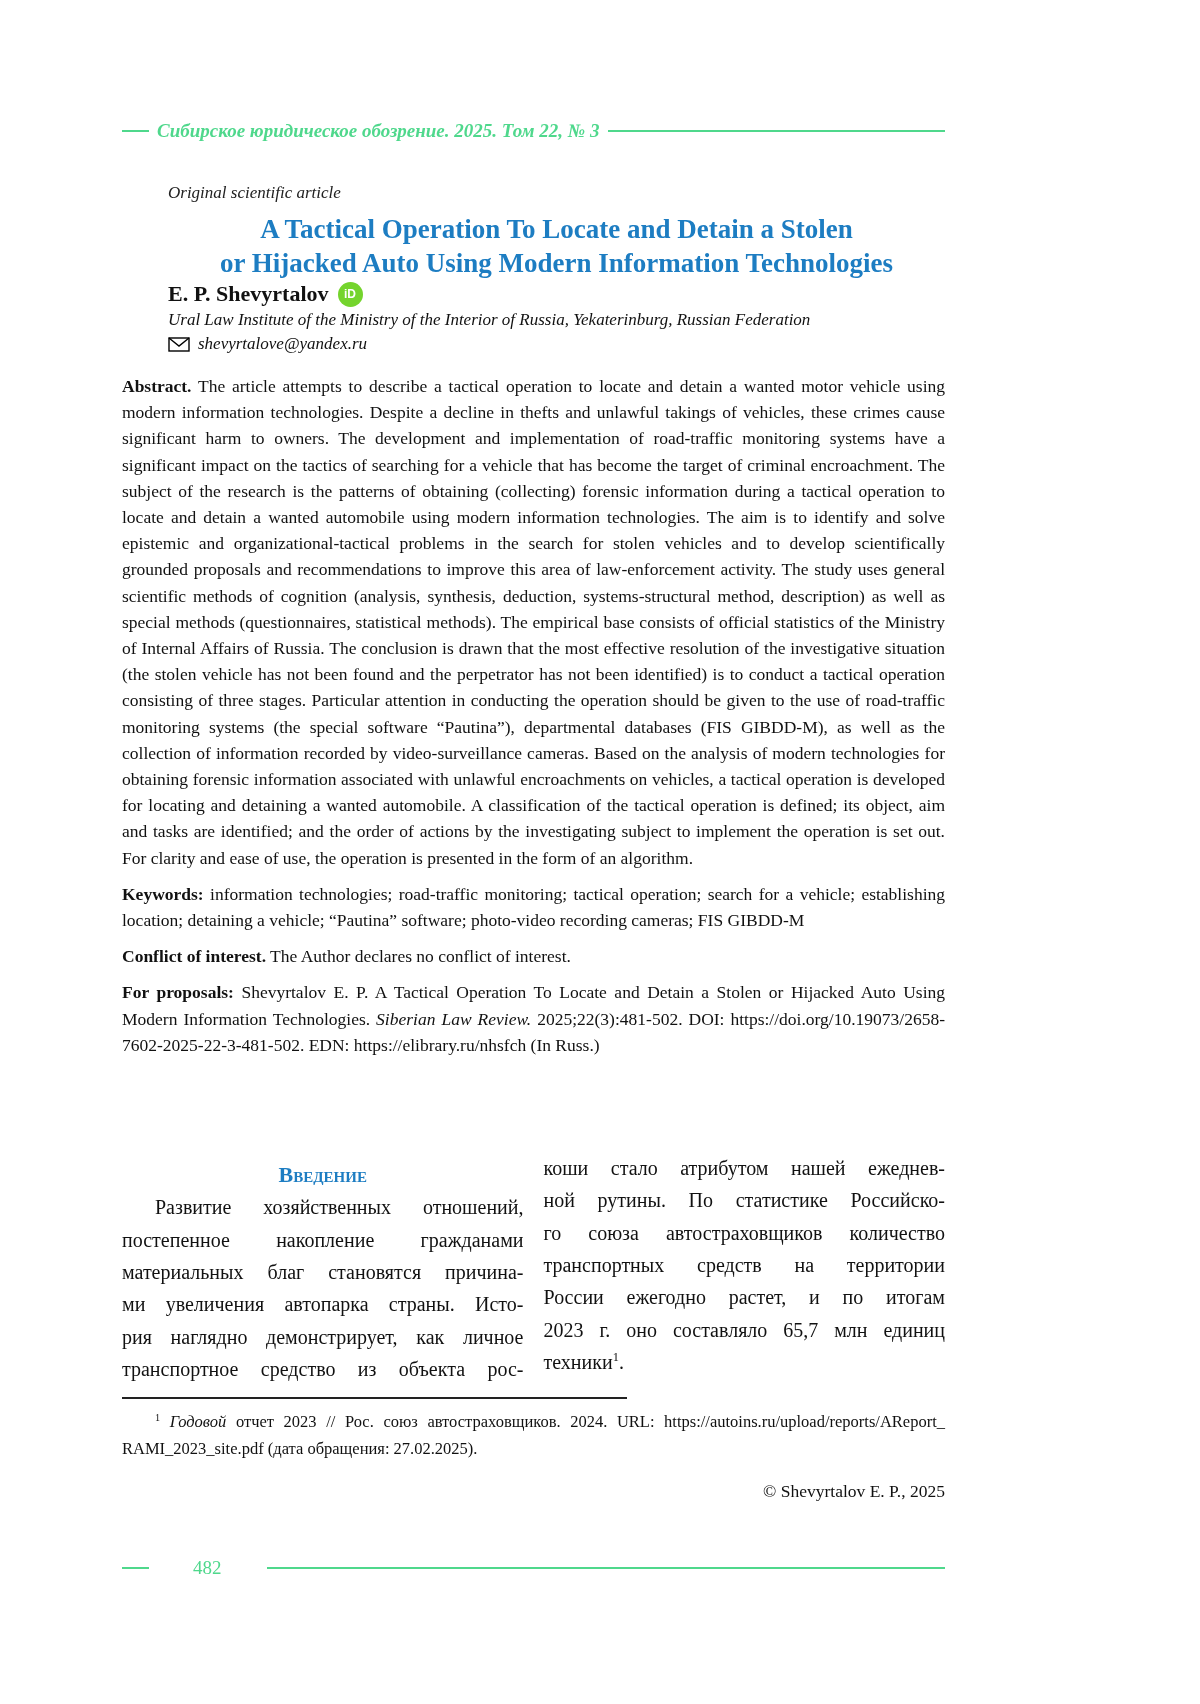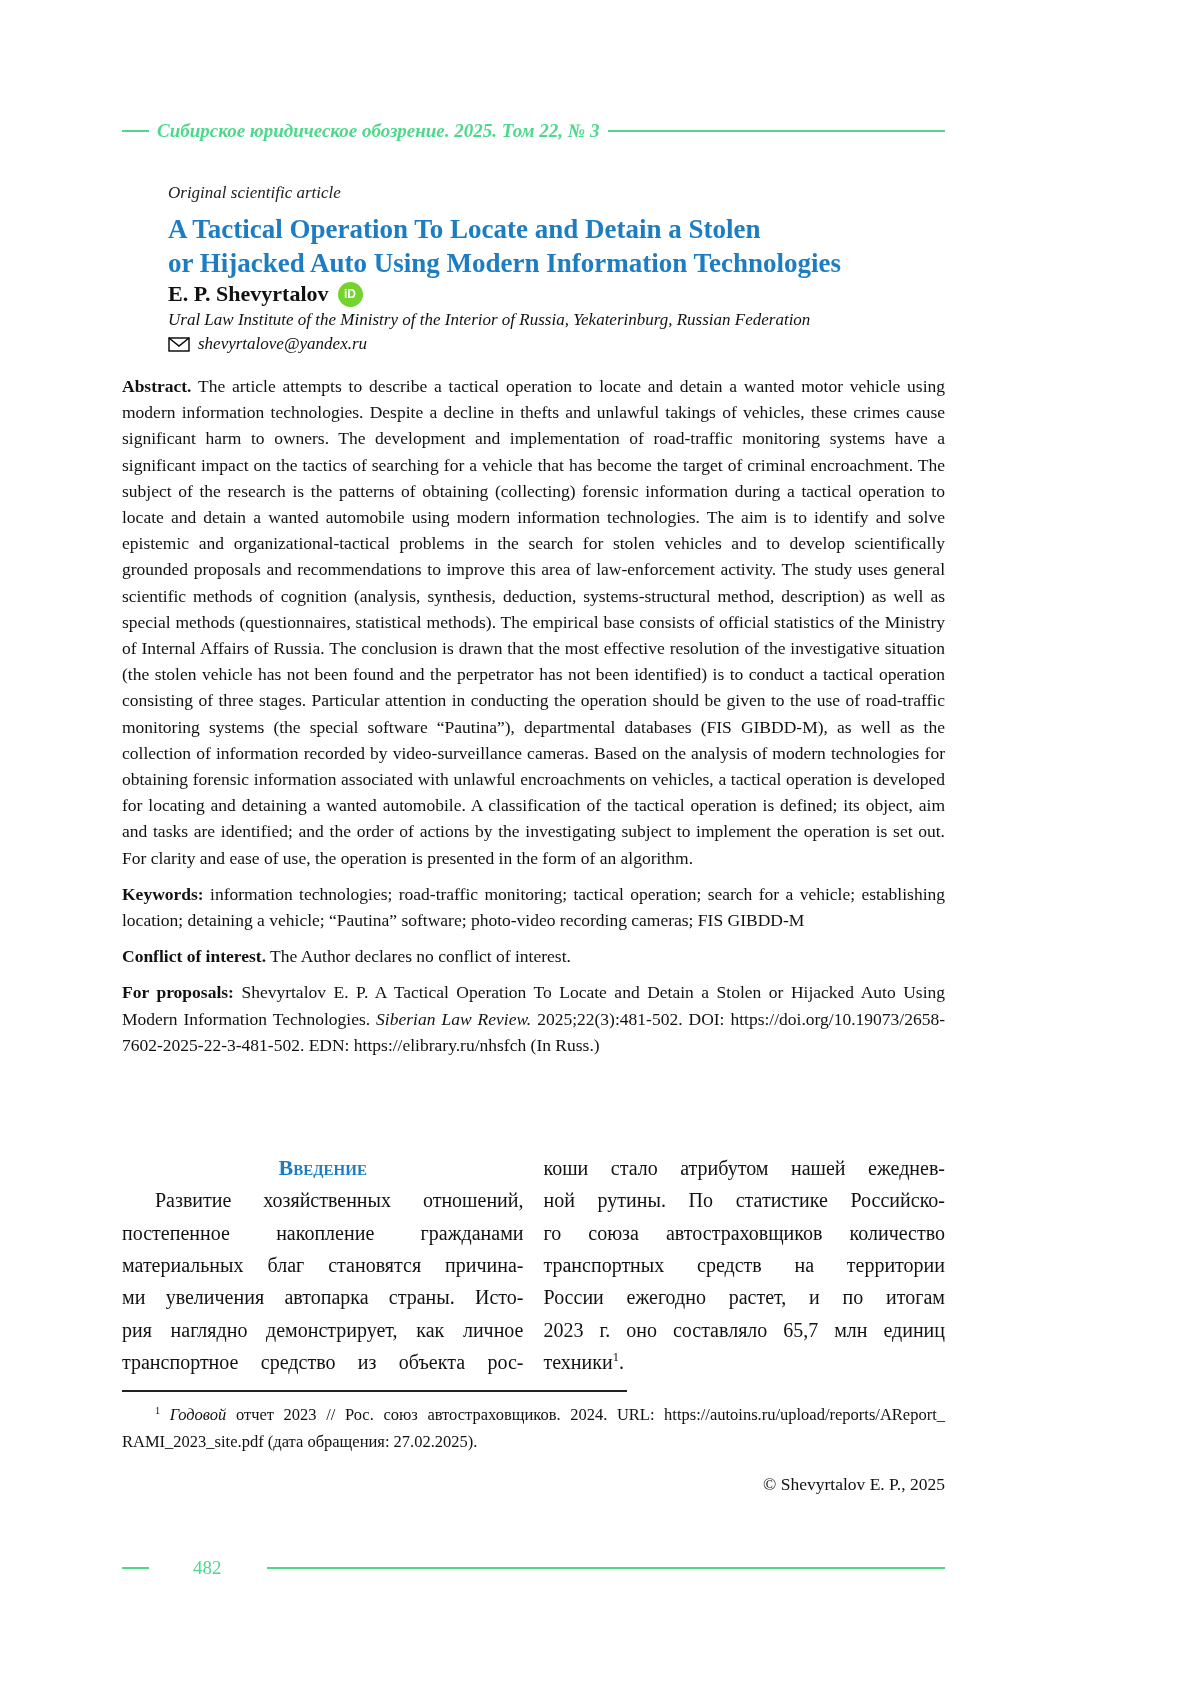--- a/index.html
+++ b/index.html
@@ -28,21 +28,21 @@
   .foot-num {
     color: var(--green);
     font-size: 19px; line-height: 20px;
     margin: 0 9px 0 8px; white-space: nowrap;
   }
   .running-foot { position:absolute; left:122px; right:255px; top:1558px;gap:36px; }
 
   
   .front { margin-left: 46px; }
   .article-type { margin-top: 41px; font-style: italic; font-size: 17px; line-height: 22px; color:#222; }
-  .title { margin: 8px 0 0 0; font-size: 27px; font-weight: bold; color: var(--blue); line-height: 34px; }
+  .title { margin: 8px 0 0 0; font-size: 27px; font-weight: bold; color: var(--blue); line-height: 34px; text-align: center; }
   .title .tline { display:block; }
   .author-row { margin-top: 0; display:flex; align-items:center; height: 28px; }
   .author { font-size: 22px; font-weight: bold; }
   .orcid {
     display:inline-flex; align-items:center; justify-content:center;
     width: 25px; height: 25px; border-radius: 50%;
     background: var(--orcid); color:#fff;
     font-family: "Liberation Sans", sans-serif;
     font-size: 12px; font-weight: bold; font-style: normal;
     margin-left: 9px; cursor: pointer;
@@ -59,21 +59,21 @@
     text-align: justify;
   }
   .body-par.first { margin-top: 17px; }
   .lead { font-weight: bold; }
 
   
   .intro-cols { display:flex; gap: 20px; margin-top: 94px; }
   .col { flex: 1 1 0; font-size: 20px; line-height: 32.3px; }
   .sec-heading {
     text-align: center; color: var(--blue); font-weight: bold;
-    font-variant: small-caps; font-size: 22px; line-height: 32.3px;
+    font-variant: small-caps; font-size: 22px; line-height: 32.3px; margin-top: 7px;
   }
   .jline { text-align: justify; text-align-last: justify; white-space: normal; }
   .jline.indent { padding-left: 33px; }
   .jline.lastline { text-align-last: left; }
   sup { font-size: 62%; line-height: 0; }
 
   
   .footnote { margin-top: 12px; }
   .fn-rule { width: 505px; height: 2px; background: #222; margin-bottom: 9px; }
   .fn-line { font-size: 16.5px; line-height: 27px; }

